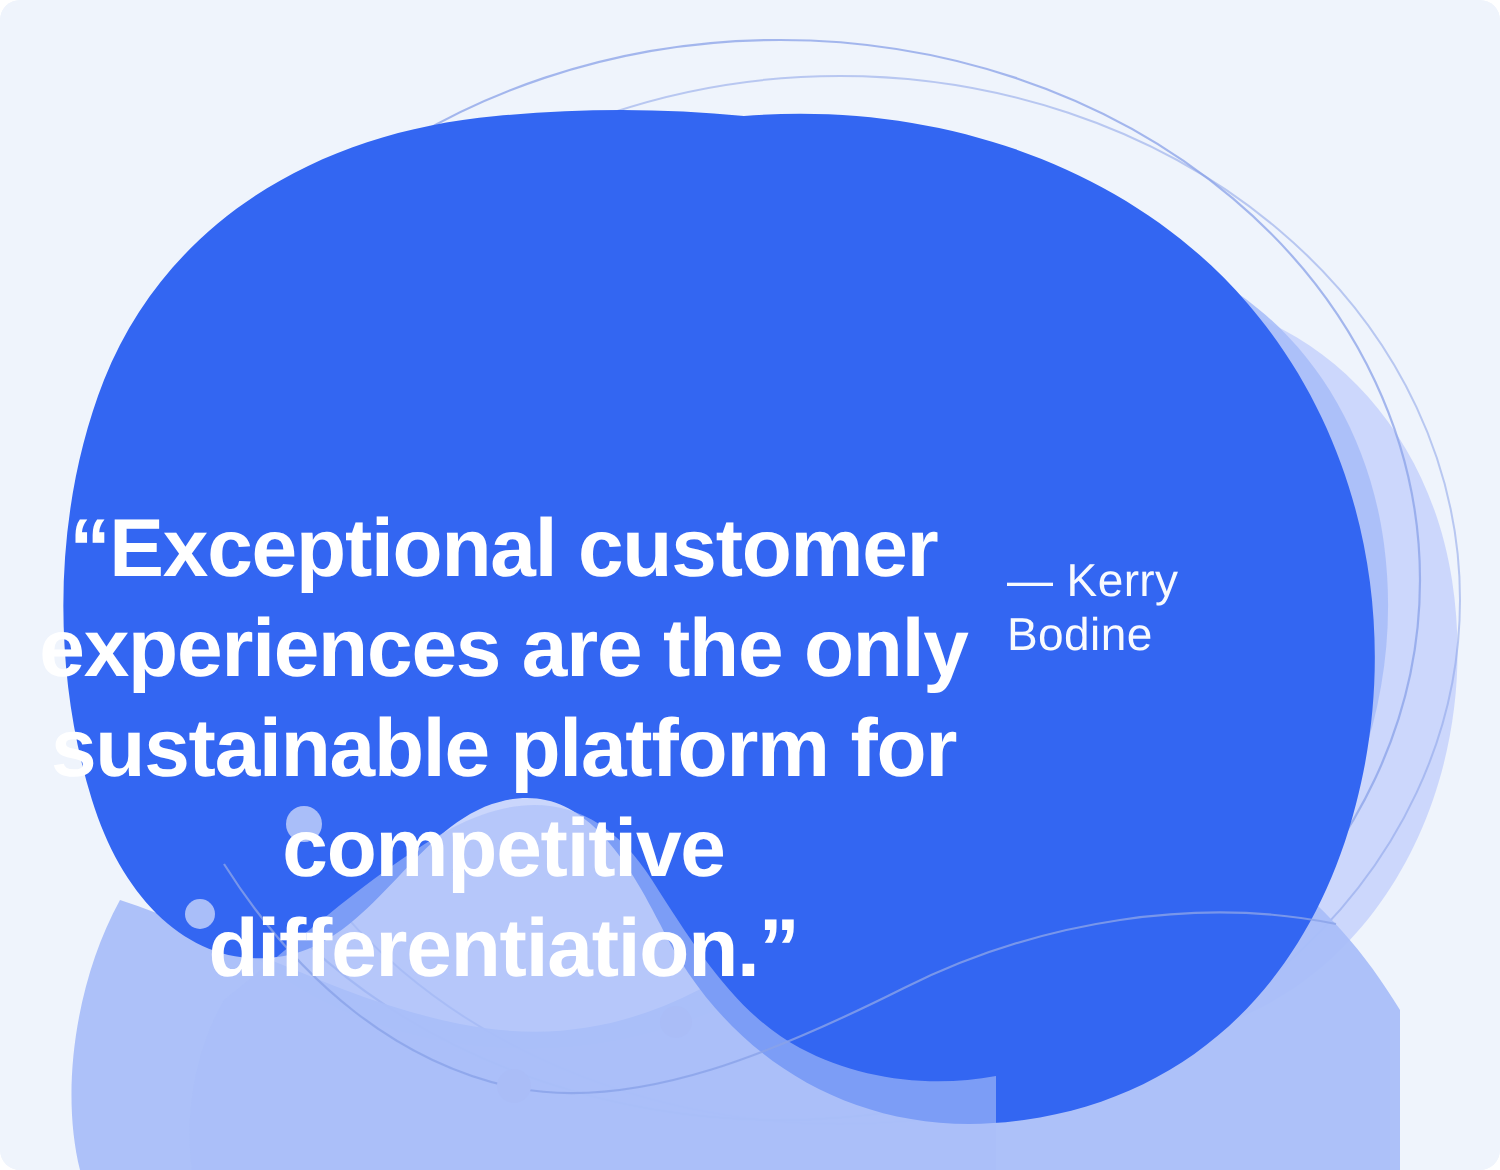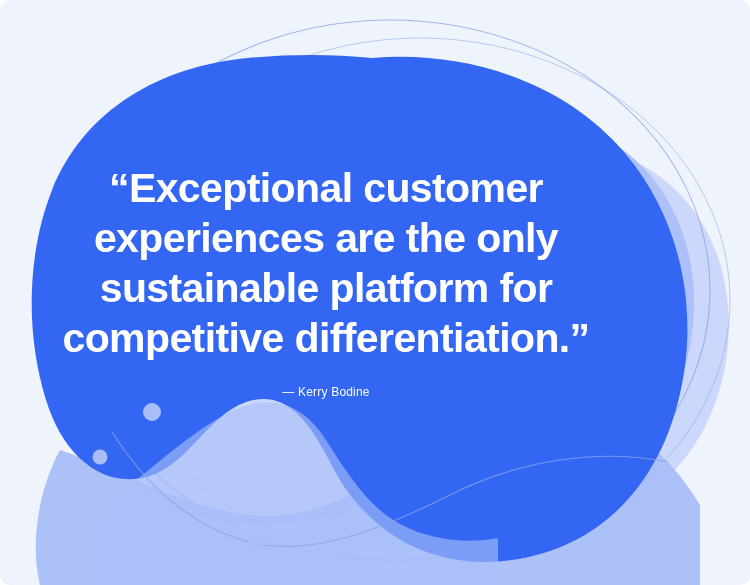--- a/index.html
+++ b/index.html
@@ -24,21 +24,21 @@
     height: 585px;
     display: block;
   }
   #quote-block {
     position: absolute;
     left: 0;
     top: 0;
     width: 652px;
     height: 585px;
     display: flex;
-    flex-direction: column;
+    flex-direction: row;
     align-items: center;
     justify-content: flex-start;
     pointer-events: none;
   }
   #quote-text {
     margin: 0;
     padding: 0;
     width: 560px;
     margin-top: 163px;
     text-align: center;
@@ -50,21 +50,21 @@
     letter-spacing: -0.6px;
     white-space: pre-line;
   }
   #quote-attribution {
     margin: 0;
     padding: 0;
     margin-top: 22px;
     color: #ffffff;
     font-family: "Liberation Sans", sans-serif;
     font-weight: 400;
-    font-size: 12px;
+    font-size: 23px;
     letter-spacing: 0.2px;
     opacity: 0.97;
   }
 </style>
 </head>
 <body>
 
 <div id="card">
 
   <svg id="bg-art" viewBox="0 0 750 585" xmlns="http://www.w3.org/2000/svg" aria-hidden="true">

